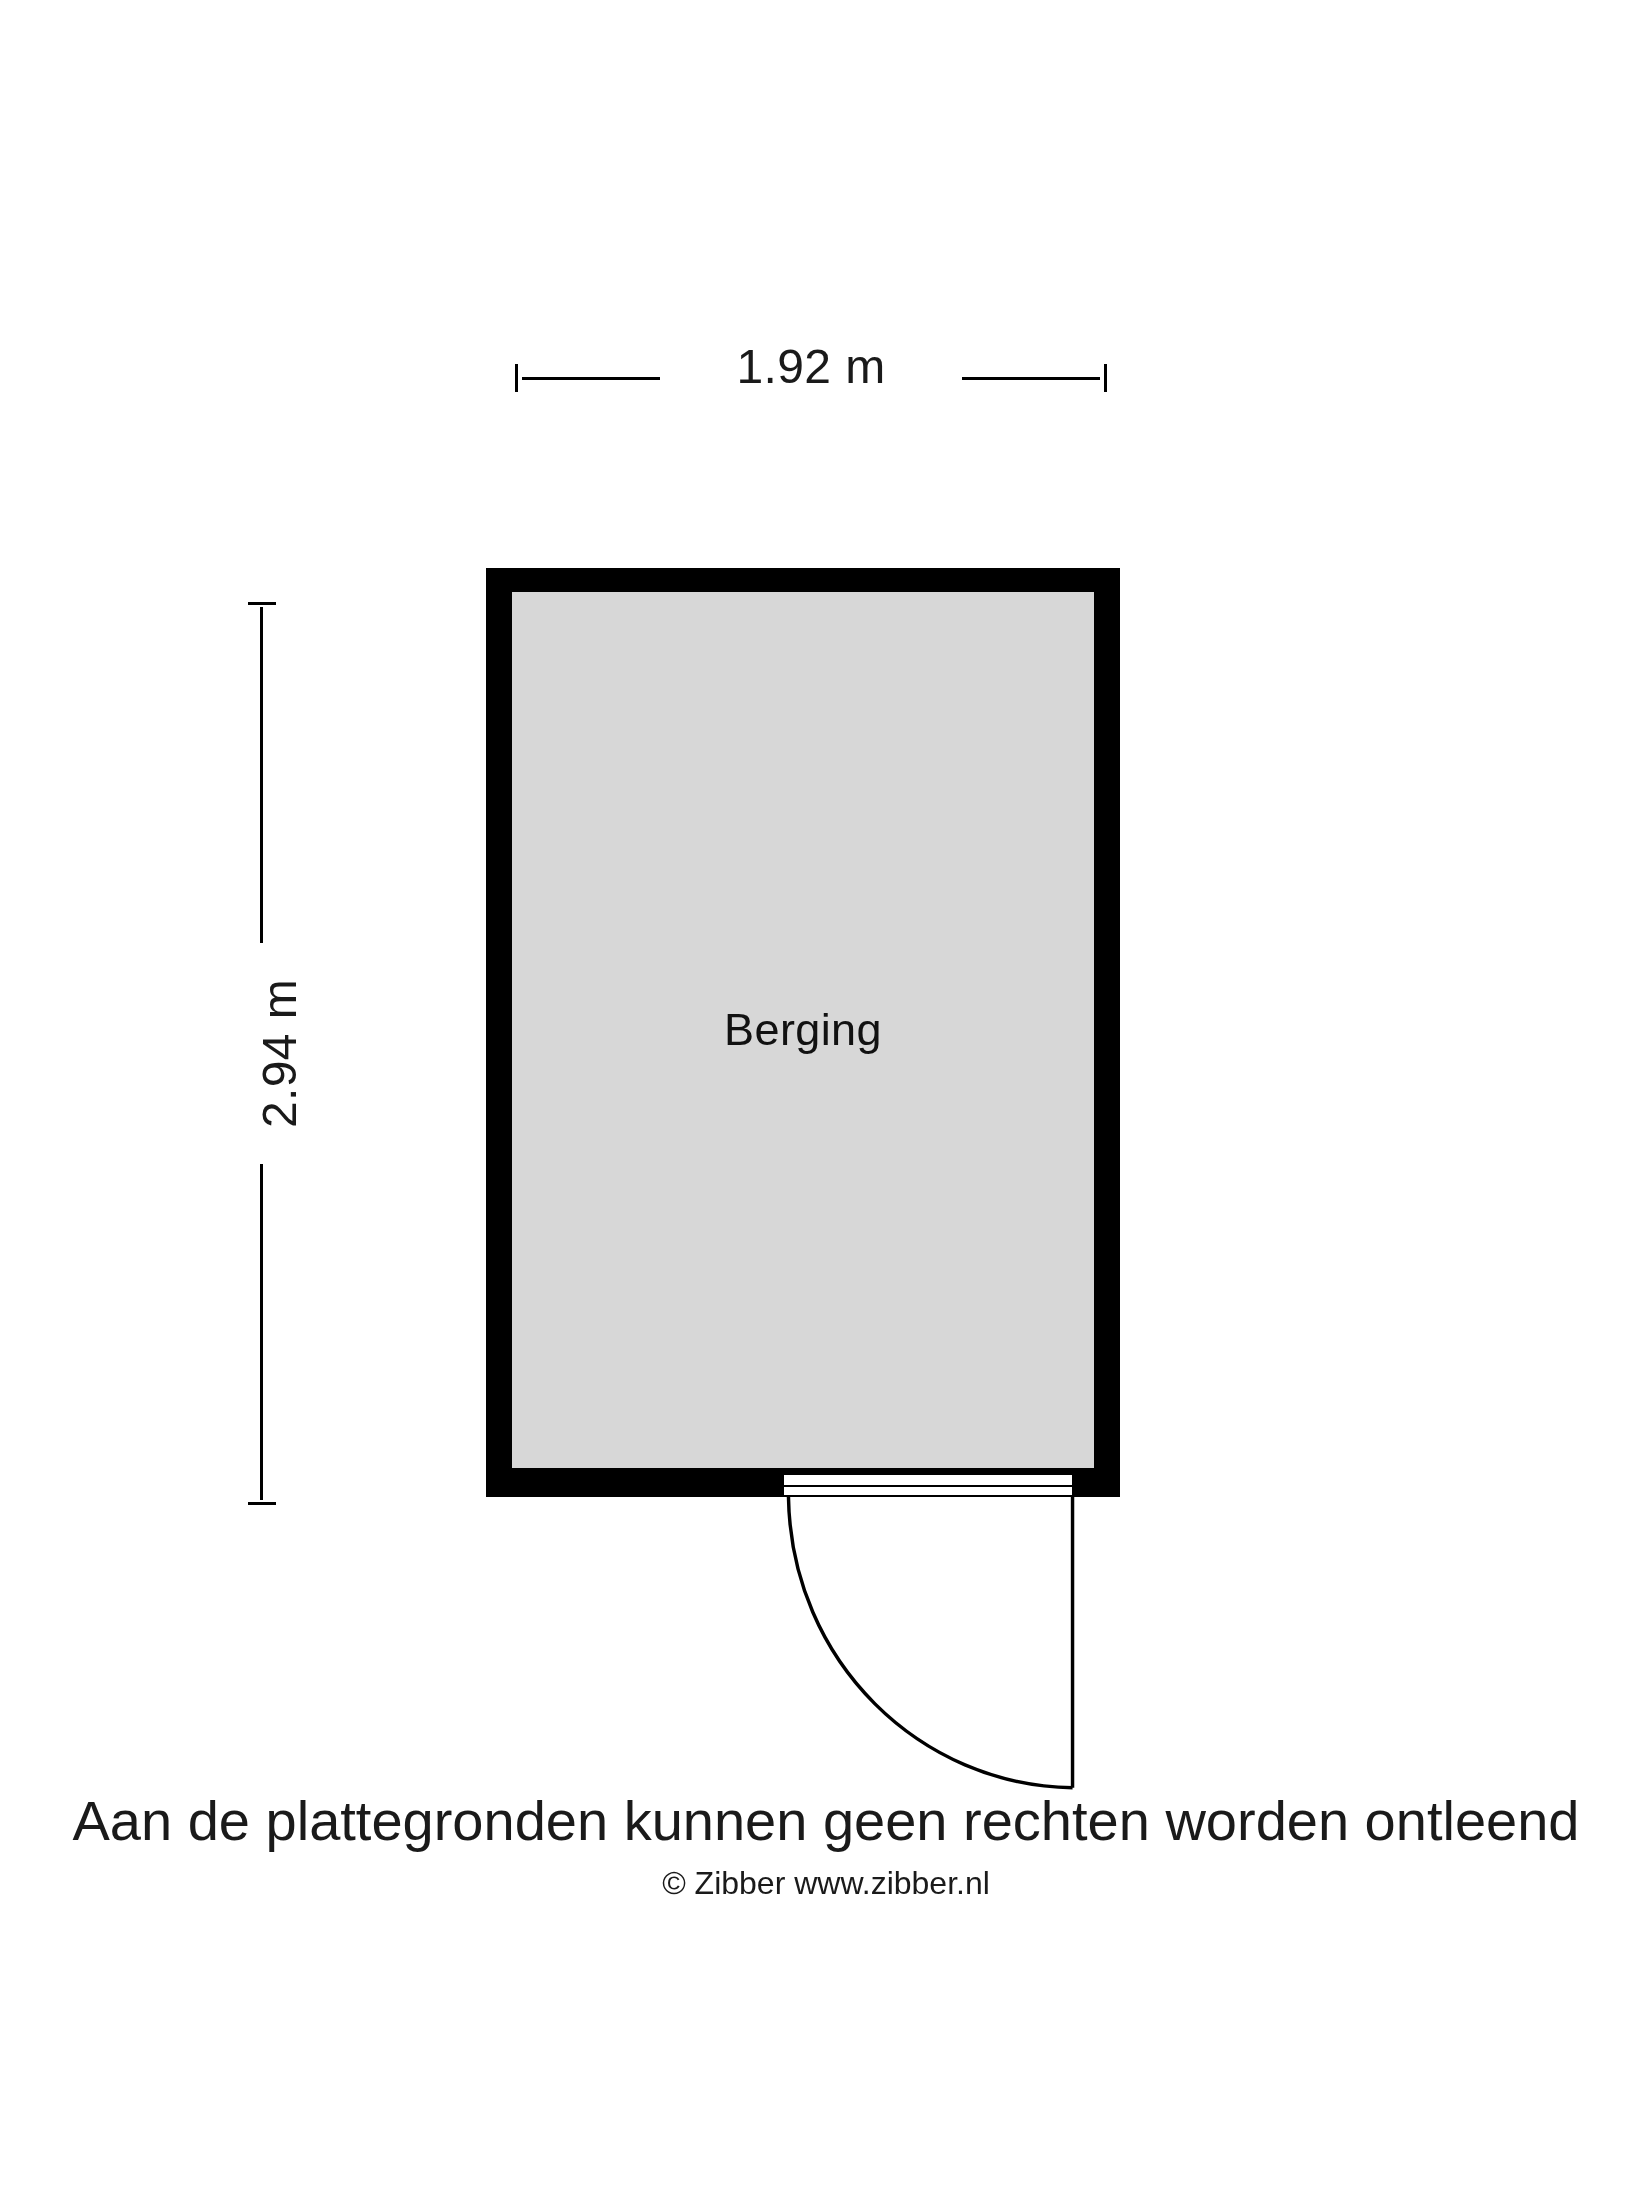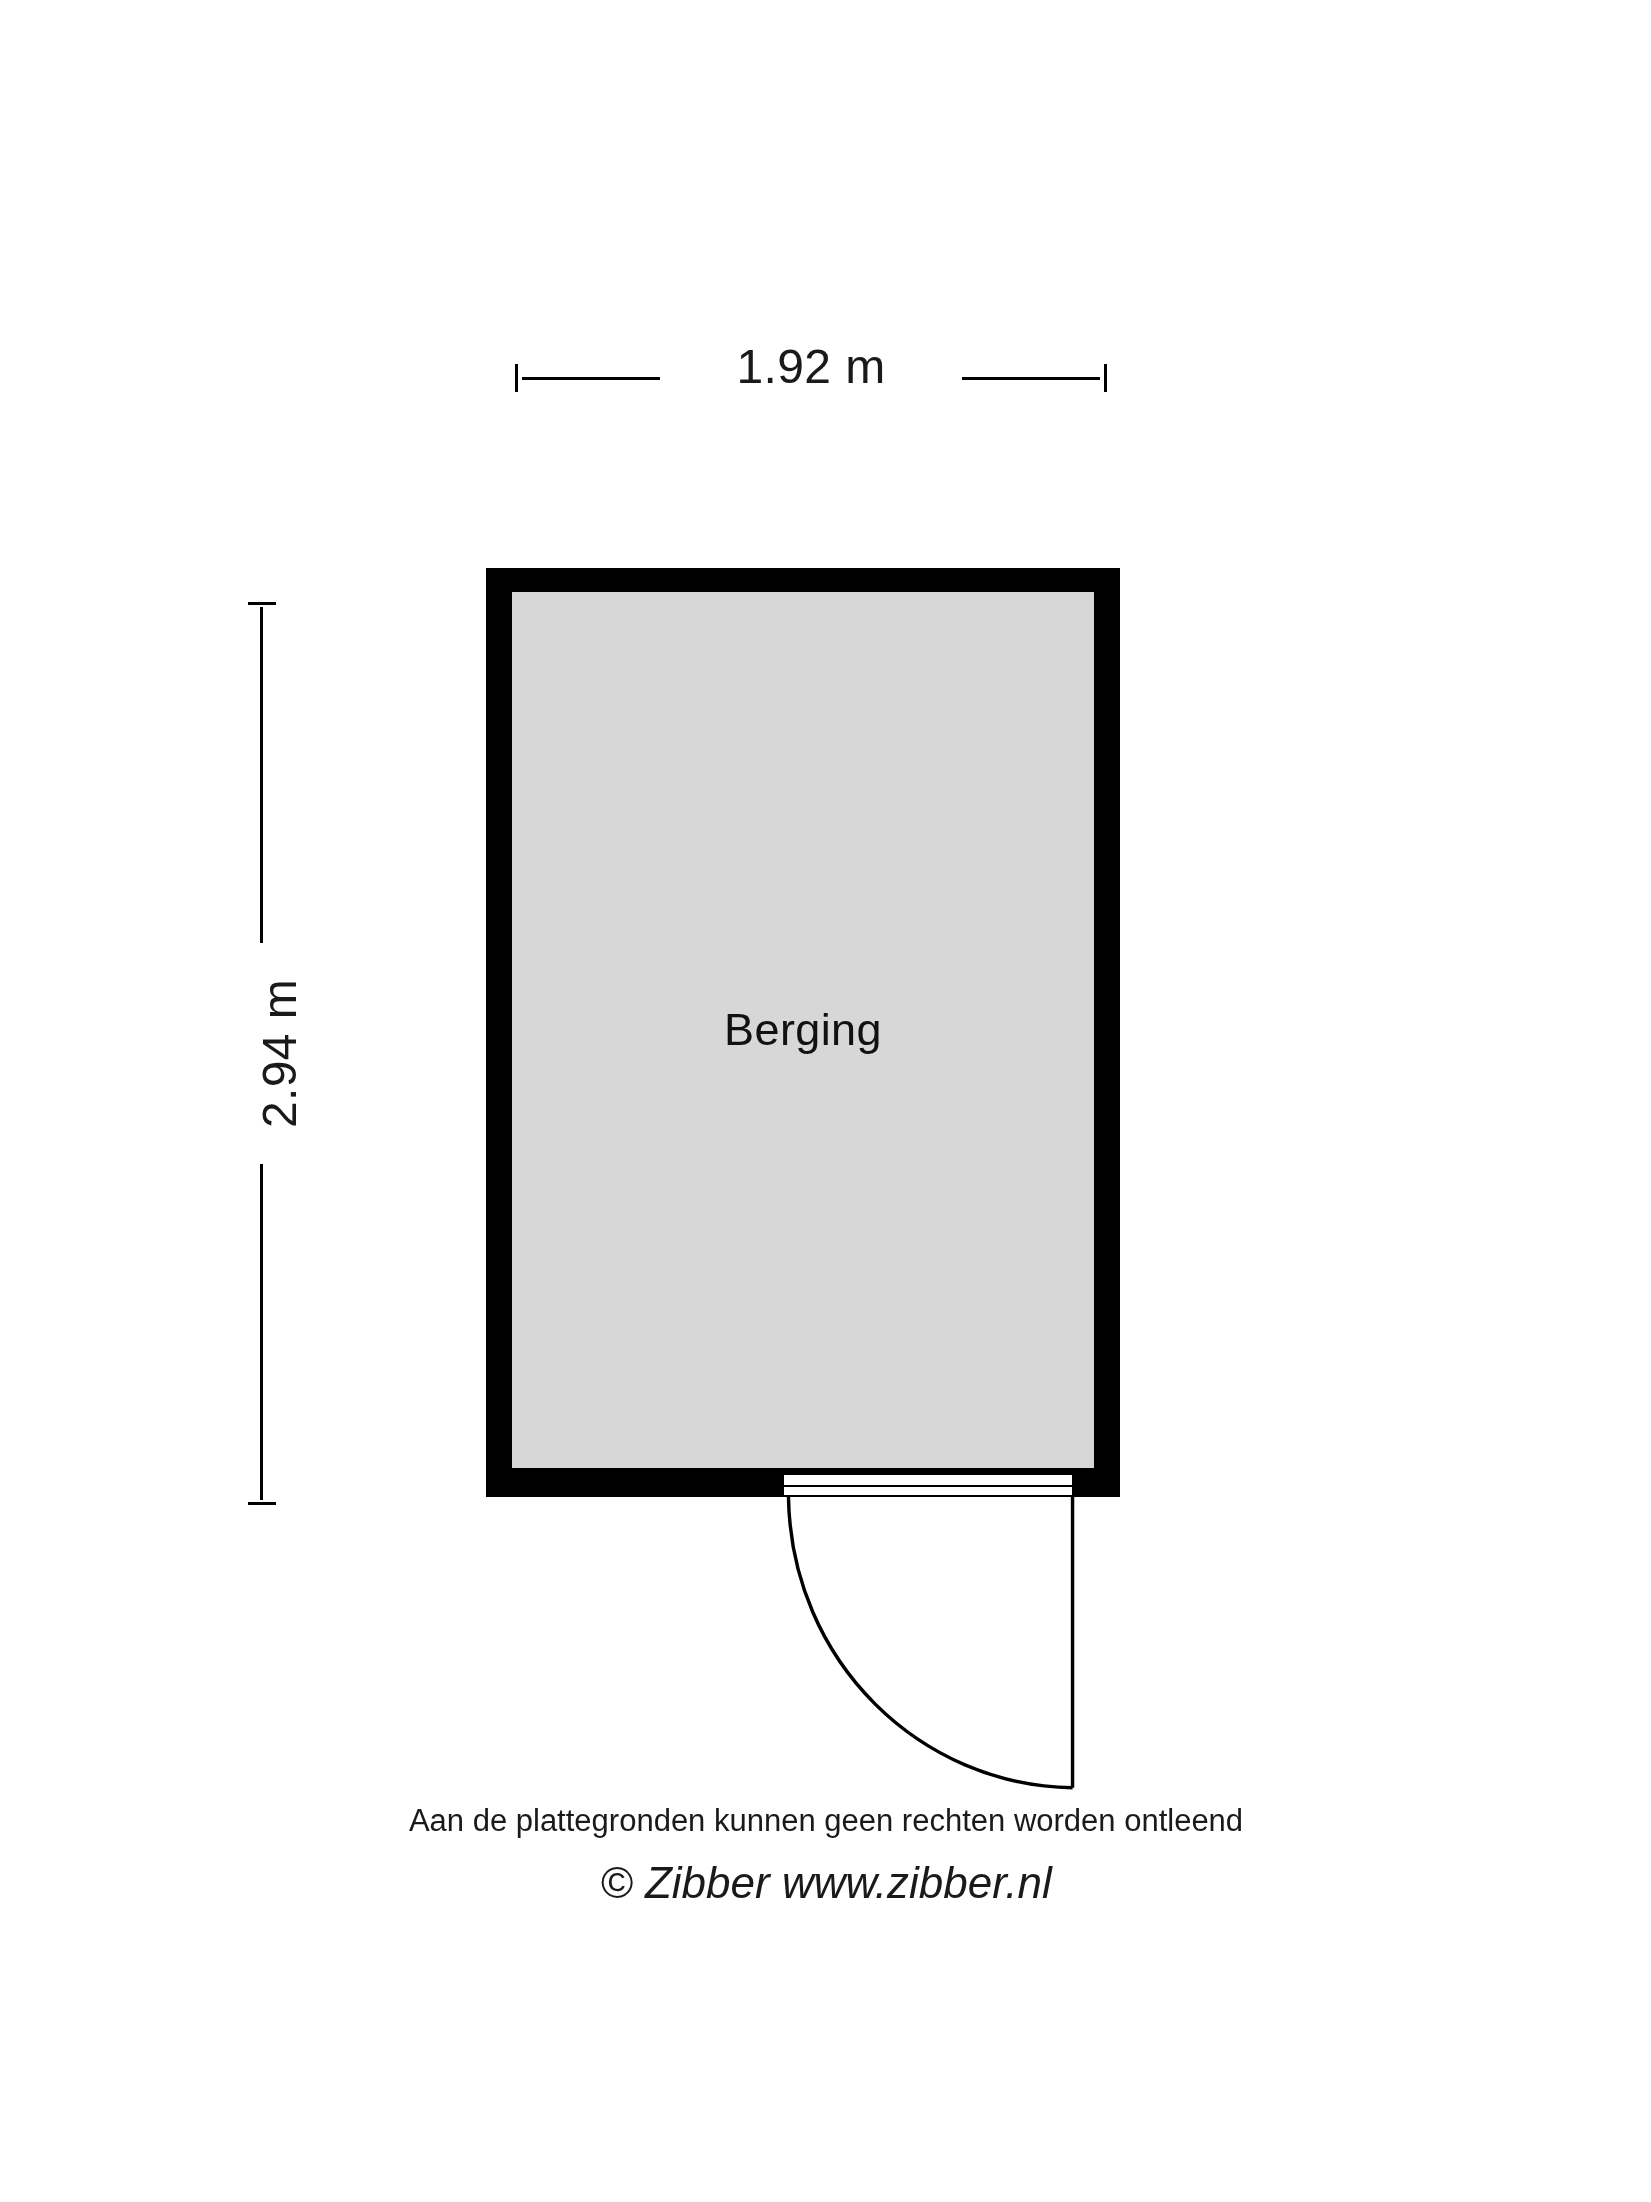--- a/index.html
+++ b/index.html
@@ -164,29 +164,28 @@
 
   
   .footer {
     position: absolute;
     left: 0;
     top: 1790px;
     width: 1652px;
     text-align: center;
   }
   .footer .line1 {
-    font-size: 31px;
+    font-size: 56px;
     line-height: 62px;
     white-space: nowrap;
   }
   .footer .line2 {
-    font-size: 44px;
+    font-size: 32px;
     line-height: 62px;
     white-space: nowrap;
-    font-style: italic;
   }
 </style>
 </head>
 <body>
 
 <div class="floorplan-stage">
 
   <div class="dim-top">
     <div class="tick left"></div>
     <div class="tick right"></div>

